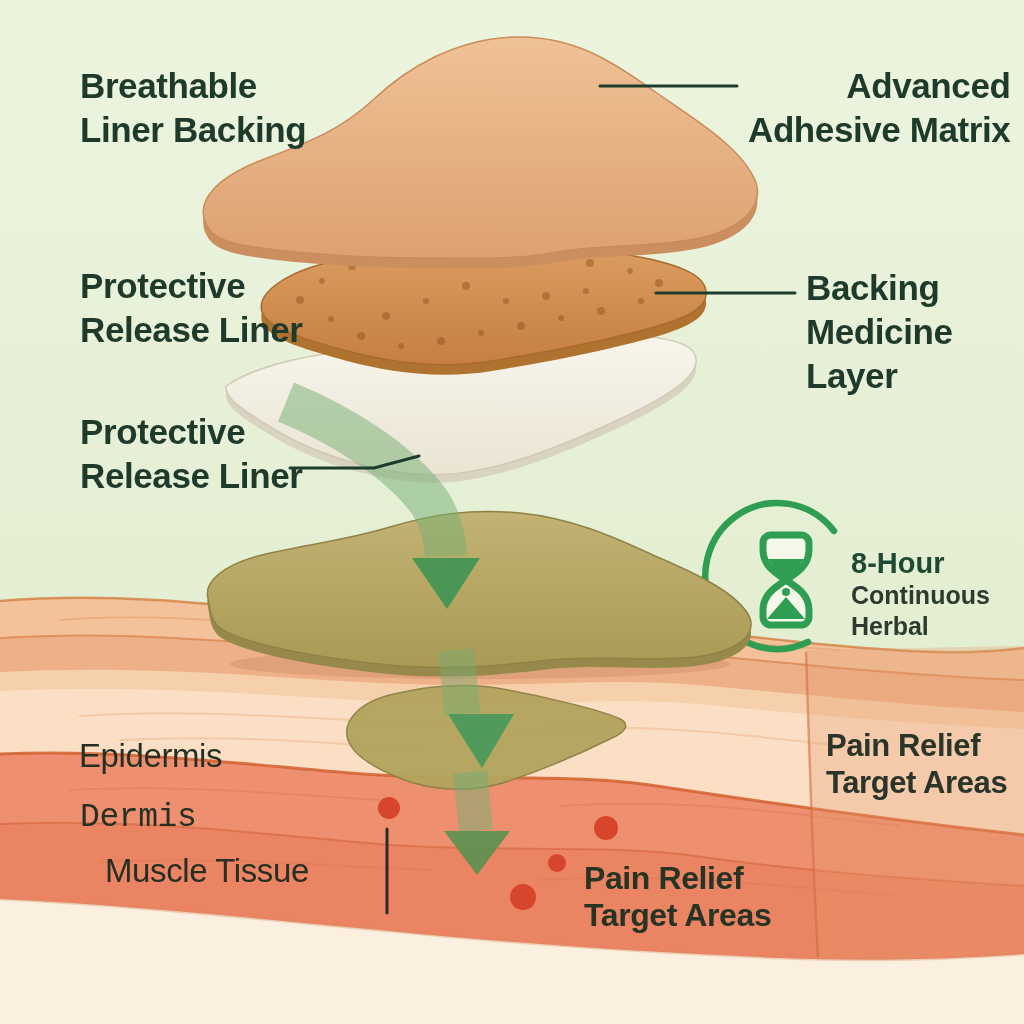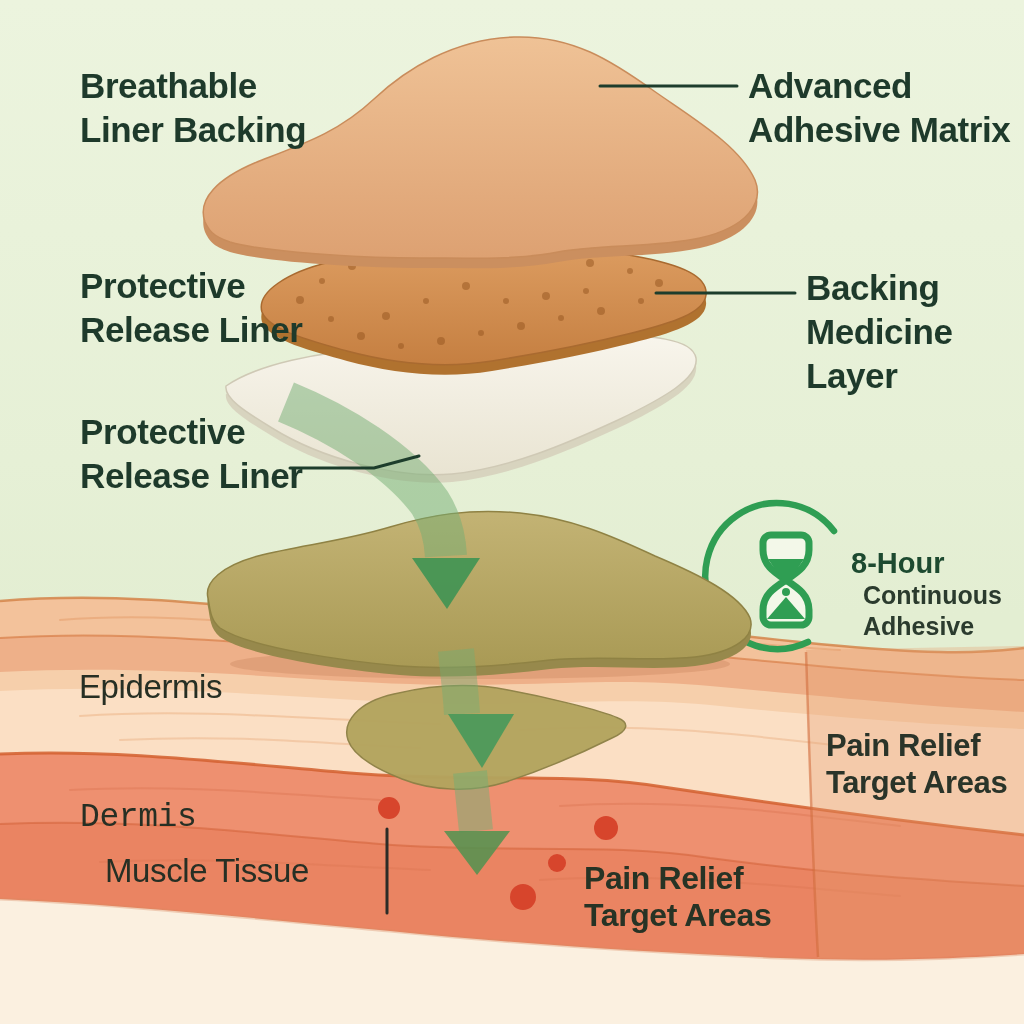--- a/index.html
+++ b/index.html
@@ -11,21 +11,21 @@
   }
   .stage svg{position:absolute;left:0;top:0;}
   .lbl{
     position:absolute;color:#1e3a2b;font-weight:600;font-size:35px;
     line-height:44px;letter-spacing:-0.4px;white-space:nowrap;z-index:5;
   }
   .lbl .ln{display:block;}
   .lbl.skin{color:#262f24;font-weight:500;font-size:33px;line-height:40px;}
   .badge-text{position:absolute;left:851px;top:546px;z-index:5;white-space:nowrap;}
   .badge-title{font-size:29px;font-weight:700;color:#1d4a30;line-height:34px;}
-  .badge-sub{font-size:25px;font-weight:600;color:#2b3b2e;line-height:31px;margin-left:12px;}
+  .badge-sub{font-size:25px;font-weight:600;color:#2b3b2e;line-height:31px;}
   .pain-side{position:absolute;left:826px;top:727px;font-size:31px;font-weight:600;
     color:#2a3429;line-height:37px;z-index:5;white-space:nowrap;letter-spacing:-0.4px;}
   .pain-deep{position:absolute;left:584px;top:860px;font-size:32px;font-weight:700;
     color:#273325;line-height:37px;z-index:5;white-space:nowrap;letter-spacing:-0.4px;}
 </style>
 </head>
 <body>
 
 <div class="stage">
 
@@ -162,21 +162,21 @@
       <path d="M290,468 H374 L419,456"></path>
       <path d="M387,829 V913" stroke="#2c2c27"></path>
     </g>
   </svg>
 
   <div class="lbl" style="left:80px;top:64px;">
     <span class="ln">Breathable</span>
     <span class="ln">Liner Backing</span>
   </div>
 
-  <div class="lbl" style="left:748px;top:64px;">
+  <div class="lbl" style="left:748px;top:64px;text-align:right;">
     <span class="ln">Advanced</span>
     <span class="ln">Adhesive Matrix</span>
   </div>
 
   <div class="lbl" style="left:80px;top:264px;">
     <span class="ln">Protective</span>
     <span class="ln">Release Liner</span>
   </div>
 
   <div class="lbl" style="left:80px;top:410px;">
@@ -186,24 +186,24 @@
 
   <div class="lbl" style="left:806px;top:266px;">
     <span class="ln">Backing</span>
     <span class="ln">Medicine</span>
     <span class="ln">Layer</span>
   </div>
 
   <div class="badge-text">
     <div class="badge-title">8-Hour</div>
     <div class="badge-sub">Continuous</div>
-    <div class="badge-sub">Adhesive</div>
-  </div>
-
-  <div class="lbl skin" style="left:79px;top:667px;text-align:right;">Epidermis</div>
+    <div class="badge-sub">Herbal</div>
+  </div>
+
+  <div class="lbl skin" style="left:79px;top:736px;text-align:right;">Epidermis</div>
   <div class="lbl skin" style="left:80px;top:798px;font-family:Liberation Mono, monospace;">Dermis</div>
   <div class="lbl skin" style="left:77px;top:851px;margin-left:28px;">Muscle Tissue</div>
 
   <div class="pain-side">
     <span class="ln" style="display:block">Pain Relief</span>
     <span class="ln" style="display:block">Target Areas</span>
   </div>
 
   <div class="pain-deep">
     <span class="ln" style="display:block">Pain Relief</span>

